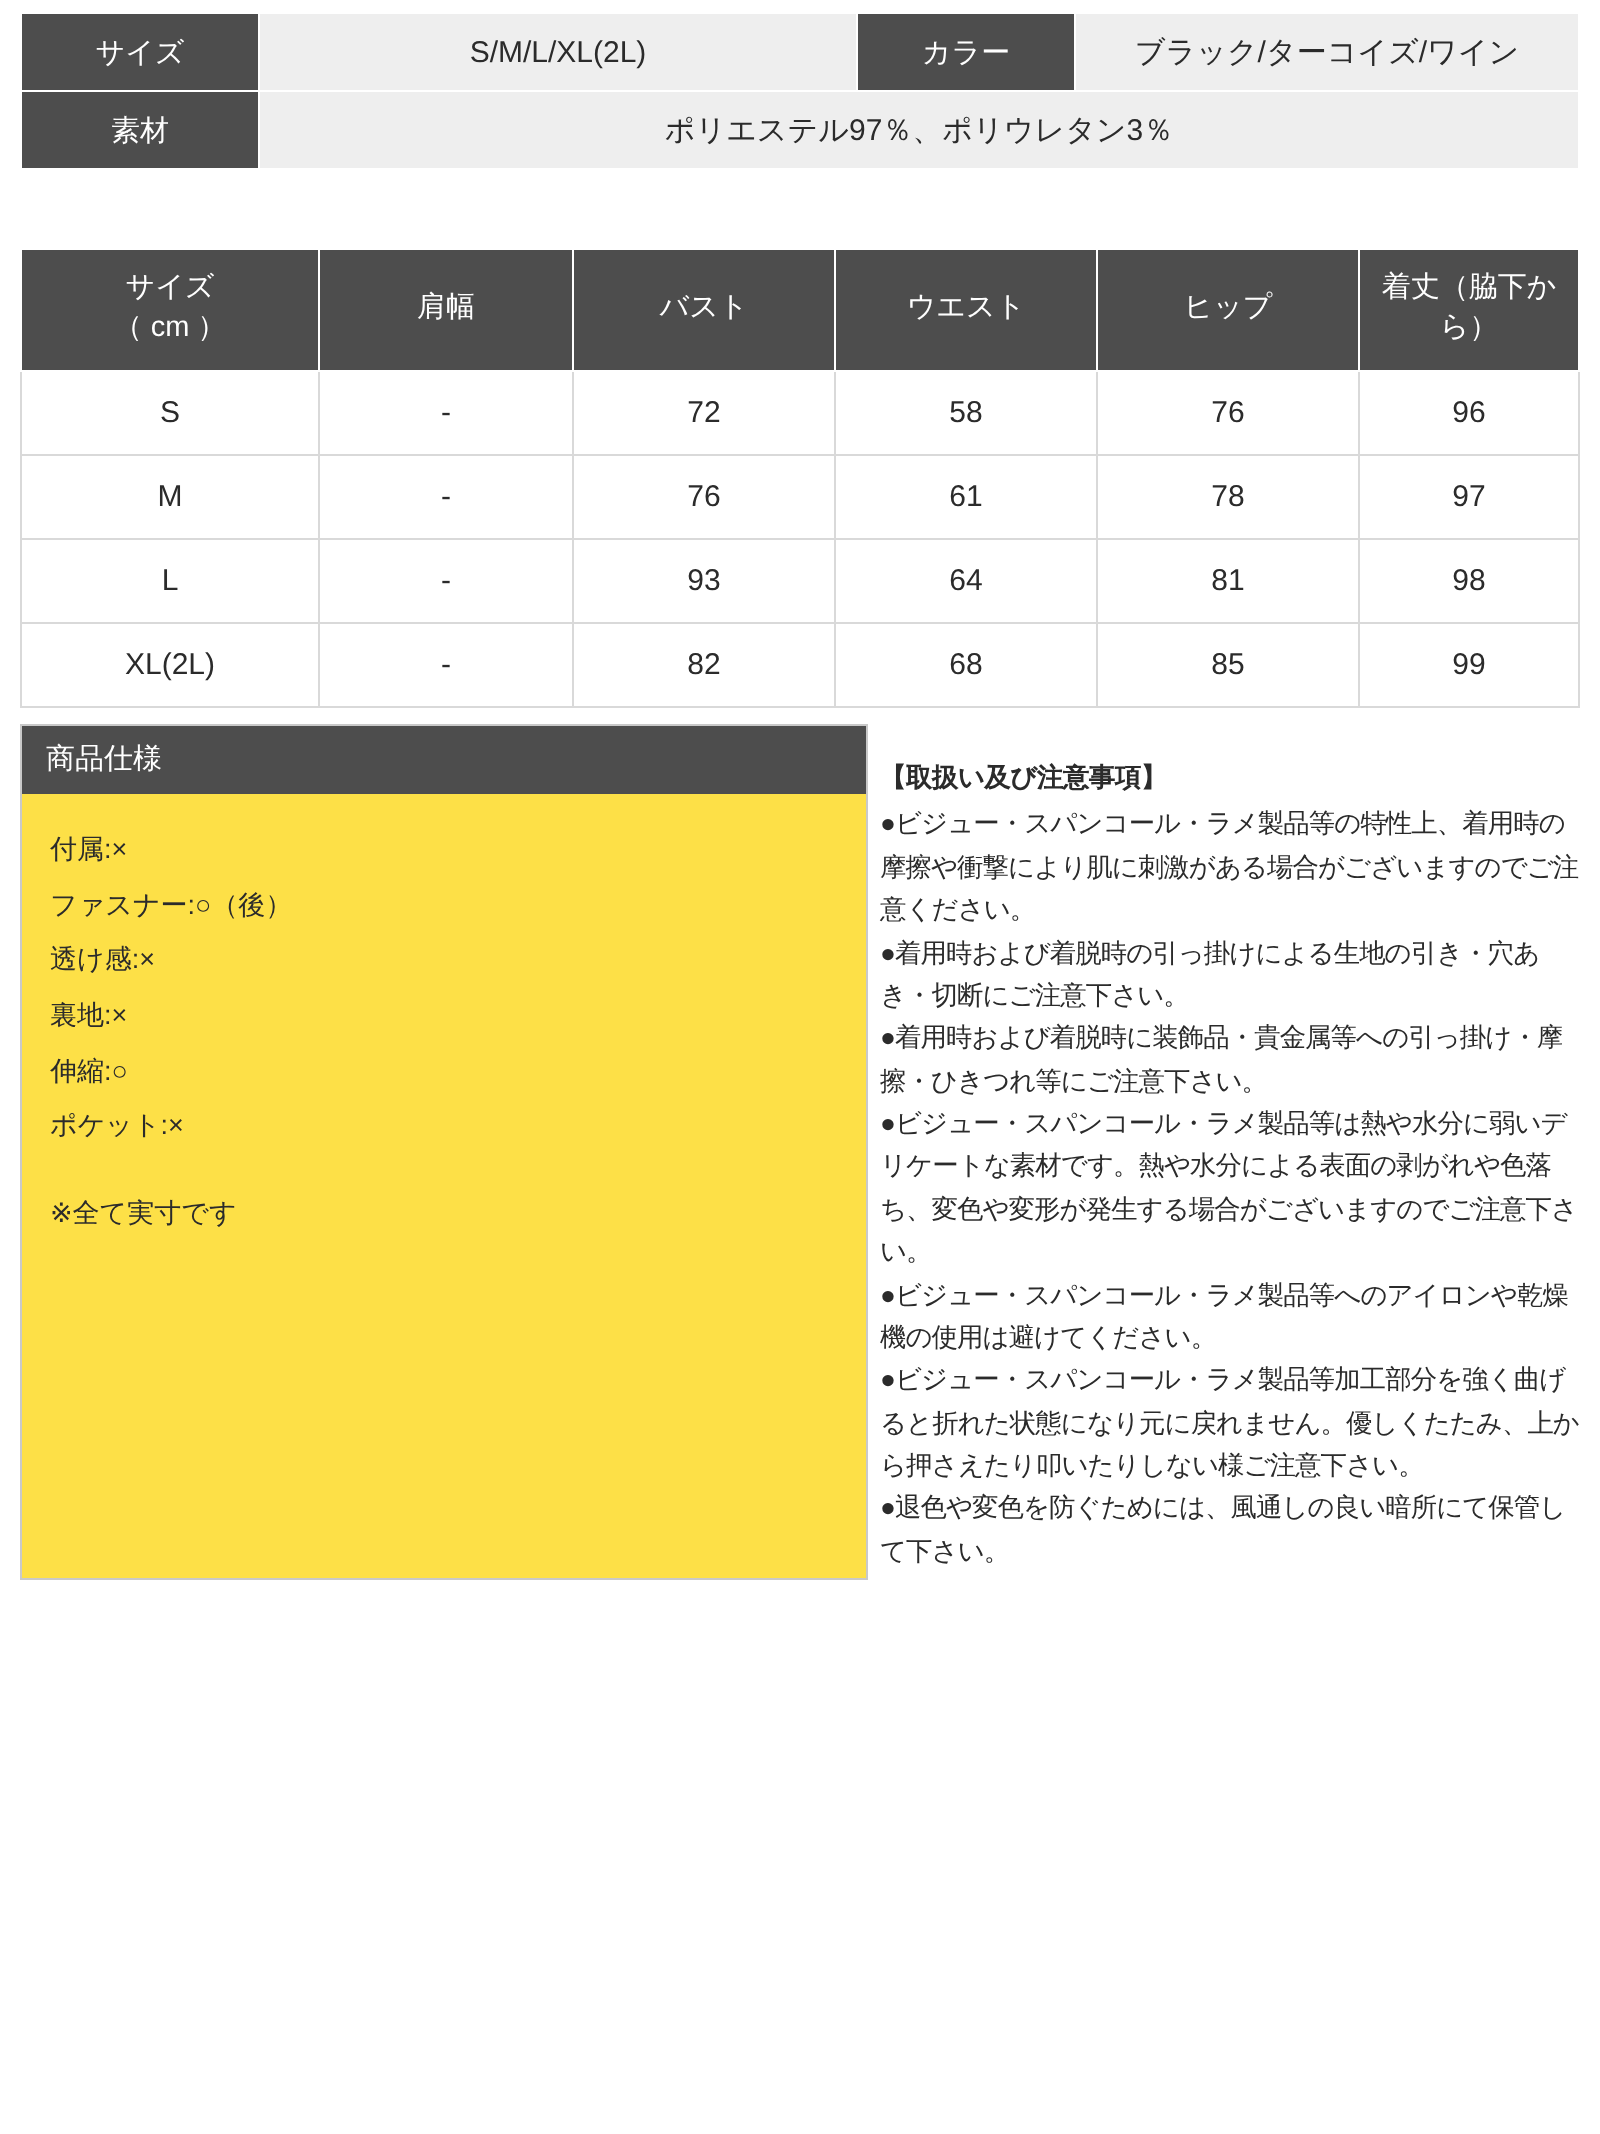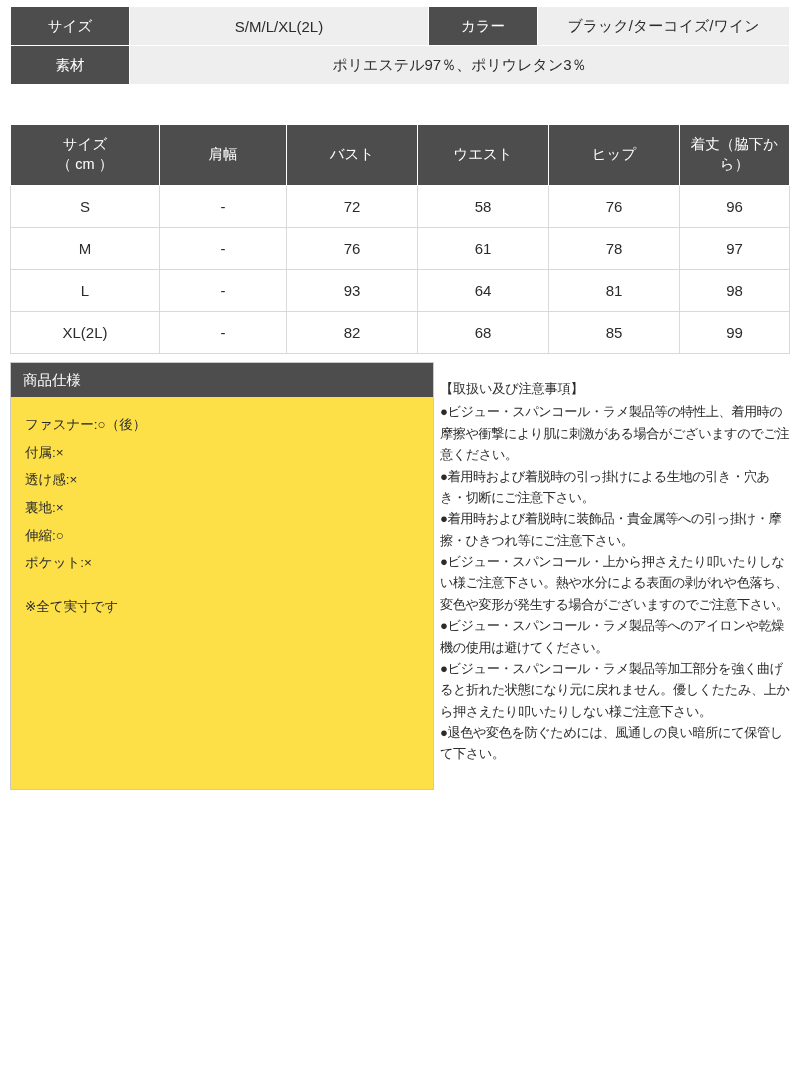--- a/index.html
+++ b/index.html
@@ -110,21 +110,21 @@
   .panel-right {
     position: absolute;
     left: 440px;
     top: 378px;
     width: 352px;
     font-size: 13.2px;
     line-height: 1.62;
     color: #2b2b2b;
   }
   .panel-right .title {
-    font-weight: normal;
+    font-weight: bold;
     margin-bottom: 2px;
     letter-spacing: -0.2px;
   }
   .panel-right p {
     margin: 0 0 0 0;
     text-indent: 0;
     letter-spacing: -0.45px;
   }
 </style>
 </head>
@@ -193,34 +193,34 @@
         <td>68</td>
         <td>85</td>
         <td>99</td>
       </tr>
     </tbody>
   </table>
 
   <div class="panel-left">
     <div class="panel-left-header">商品仕様</div>
     <div class="panel-left-body">
+      <div>付属:×</div>
       <div>ファスナー:○（後）</div>
-      <div>付属:×</div>
       <div>透け感:×</div>
       <div>裏地:×</div>
       <div>伸縮:○</div>
       <div>ポケット:×</div>
       <div class="note">※全て実寸です</div>
     </div>
   </div>
 
   <div class="panel-right">
     <div class="title">【取扱い及び注意事項】</div>
     <p>●ビジュー・スパンコール・ラメ製品等の特性上、着用時の摩擦や衝撃により肌に刺激がある場合がございますのでご注意ください。</p>
     <p>●着用時および着脱時の引っ掛けによる生地の引き・穴あき・切断にご注意下さい。</p>
     <p>●着用時および着脱時に装飾品・貴金属等への引っ掛け・摩擦・ひきつれ等にご注意下さい。</p>
-    <p>●ビジュー・スパンコール・上から押さえたり叩いたりしない様ご注意下さい。熱や水分による表面の剥がれや色落ち、変色や変形が発生する場合がございますのでご注意下さい。</p>
+    <p>●ビジュー・スパンコール・ラメ製品等は熱や水分に弱いデリケートな素材です。熱や水分による表面の剥がれや色落ち、変色や変形が発生する場合がございますのでご注意下さい。</p>
     <p>●ビジュー・スパンコール・ラメ製品等へのアイロンや乾燥機の使用は避けてください。</p>
     <p>●ビジュー・スパンコール・ラメ製品等加工部分を強く曲げると折れた状態になり元に戻れません。優しくたたみ、上から押さえたり叩いたりしない様ご注意下さい。</p>
     <p>●退色や変色を防ぐためには、風通しの良い暗所にて保管して下さい。</p>
   </div>
 
 </div>
 
 </body></html>

